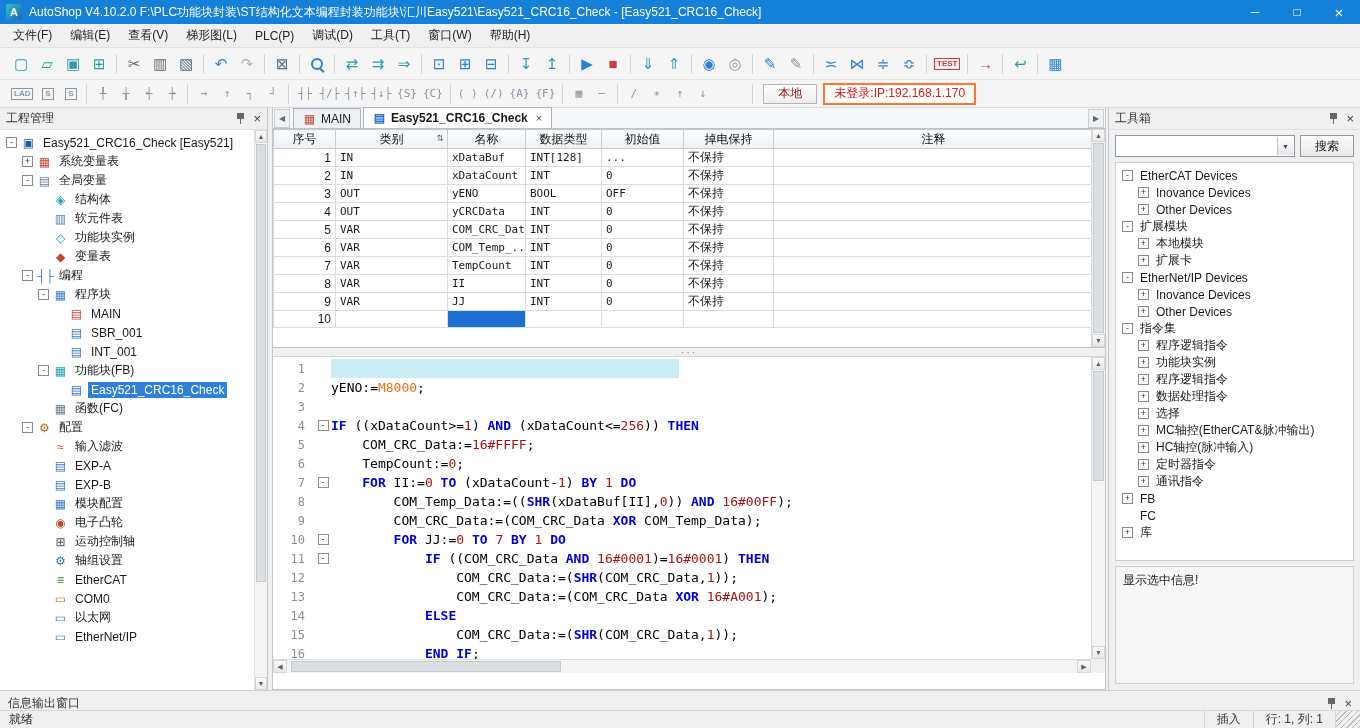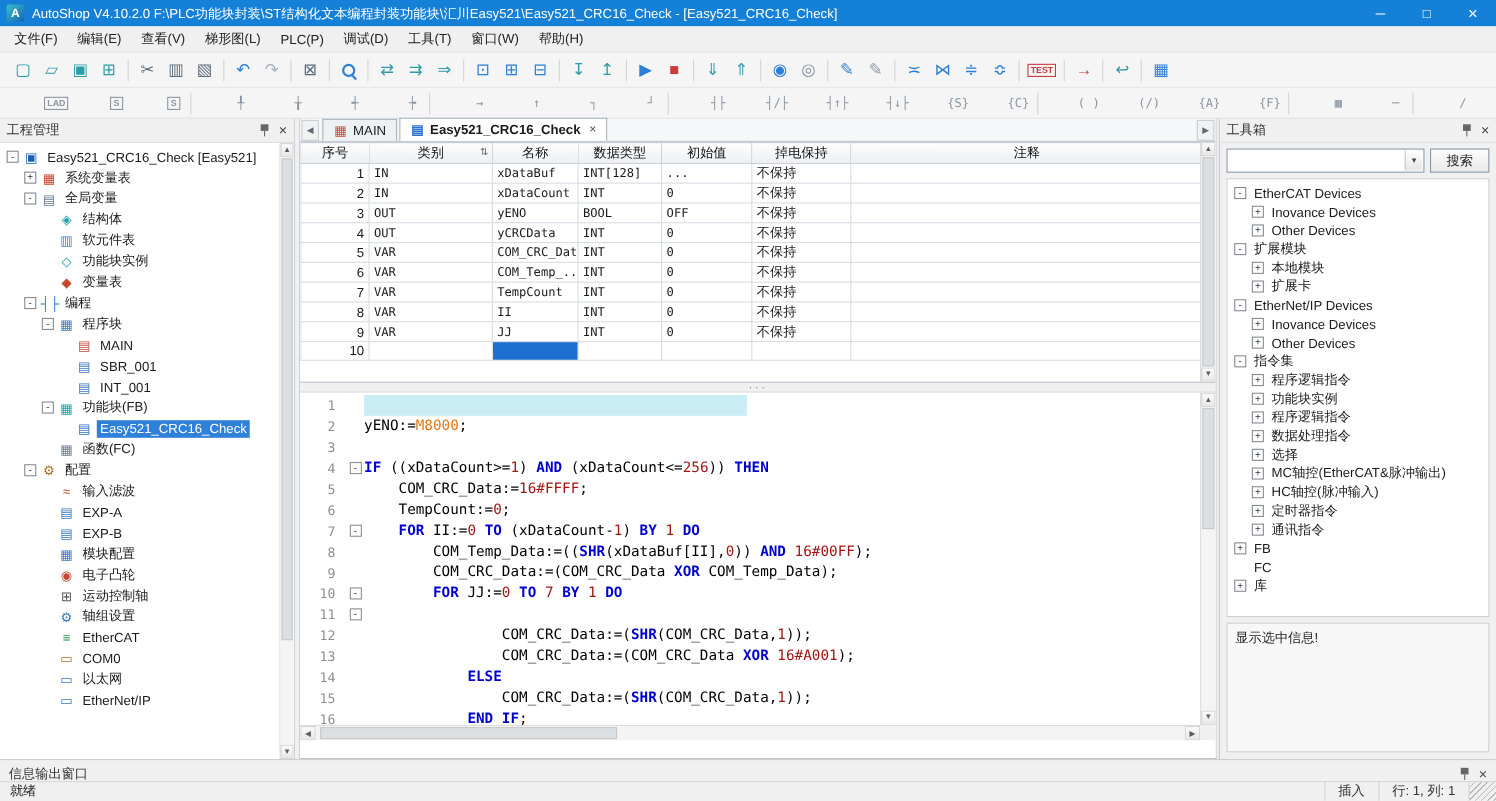--- a/index.html
+++ b/index.html
@@ -18,28 +18,28 @@
   .menubar{position:absolute;left:0;top:24px;width:100%;height:24px;background:#f0f0f0;border-bottom:1px solid #e2e2e2;display:flex;align-items:center;padding-left:4px;}
   .menu-item{padding:3px 9px;color:#222;}
 
   
   .toolbar{position:absolute;left:0;width:100%;background:#f5f5f6;display:flex;align-items:center;padding-left:8px;}
   .tb1{top:48px;height:32px;border-bottom:1px solid #e6e6e6;}
   .tb2{top:80px;height:28px;border-bottom:1px solid #d9dde1;}
   .ticons{display:flex;align-items:center;height:100%;}
   .tbtn{min-width:26px;height:24px;display:flex;align-items:center;justify-content:center;border:1px solid transparent;border-radius:2px;padding:0 2px;}
   .tglyph{font-size:15px;line-height:1;}
-  .tb2 .tbtn{height:21px;min-width:23px;margin-left:29px;}
+  .tb2 .tbtn{height:21px;min-width:23px;}
   .tb2 .tglyph{font-size:11px;font-family:"DejaVu Sans Mono",monospace;color:#8a96a2;white-space:pre;}
   .tbadge{font-size:8px;font-weight:bold;border:1px solid currentColor;padding:0 2px;line-height:10px;color:#8a96a2;}
   .tsep{width:1px;height:20px;background:#d4d4d4;margin:0 4px;flex:none;}
   .mag{position:relative;width:16px;height:16px;}
   .mag::before{content:"";position:absolute;left:2px;top:2px;width:8px;height:8px;border:2px solid #2b7fd4;border-radius:50%;}
   .mag::after{content:"";position:absolute;left:12px;top:12px;width:5px;height:2px;background:#2b7fd4;transform:rotate(45deg);transform-origin:0 0;}
-  .tb2-right{display:flex;align-items:center;margin-left:34px;gap:22px;}
+  .tb2-right{display:flex;align-items:center;margin-left:34px;gap:6px;}
   .local-btn{height:20px;padding:2px 14px;border:1px solid #b4b4b4;background:linear-gradient(#fdfdfd,#eeeeee);color:#a41414;display:flex;align-items:center;}
   .login-btn{height:22px;padding:2px 9px;border:2px solid #ff7733;background:#fffdfb;color:#cc2222;display:flex;align-items:center;}
 
   
   .panel-header{height:22px;background:#f0f0f0;border-bottom:1px solid #e0e0e0;display:flex;align-items:center;padding:0 6px;color:#333;flex:none;}
   .ph-spacer{flex:1;}
   .pinico{position:relative;width:11px;height:13px;margin-right:7px;}
   .pinico::before{content:"";position:absolute;top:1px;left:2px;width:7px;height:6px;background:#666;}
   .pinico::after{content:"";position:absolute;top:7px;left:5px;width:1px;height:5px;background:#666;}
   .xico{font-size:13px;color:#444;line-height:1;}
@@ -722,20 +722,21 @@
           <span class="fold">
             <span class="foldbox">-</span>
           </span>
           <span class="ctext" style="padding-left: 8ch;"><span class="k">FOR</span><span class="p"> JJ:=</span><span class="n">0</span><span class="p"> </span><span class="k">TO</span><span class="p"> </span><span class="n">7</span><span class="p"> </span><span class="k">BY</span><span class="p"> </span><span class="n">1</span><span class="p"> </span><span class="k">DO</span></span>
         </div>
         <div class="cline">
           <span class="lnum">11</span>
           <span class="fold">
             <span class="foldbox">-</span>
           </span>
+          <span class="ctext" style="padding-left: 12ch;"><span class="k">IF</span><span class="p"> ((COM_CRC_Data </span><span class="k">AND</span><span class="p"> </span><span class="n">16#0001</span><span class="p">)=</span><span class="n">16#0001</span><span class="p">) </span><span class="k">THEN</span></span>
         </div>
         <div class="cline">
           <span class="lnum">12</span>
           <span class="fold"></span>
           <span class="ctext" style="padding-left: 16ch;"><span class="p">COM_CRC_Data:=(</span><span class="k">SHR</span><span class="p">(COM_CRC_Data,</span><span class="n">1</span><span class="p">));</span></span>
         </div>
         <div class="cline">
           <span class="lnum">13</span>
           <span class="fold"></span>
           <span class="ctext" style="padding-left: 16ch;"><span class="p">COM_CRC_Data:=(COM_CRC_Data </span><span class="k">XOR</span><span class="p"> </span><span class="n">16#A001</span><span class="p">);</span></span>

